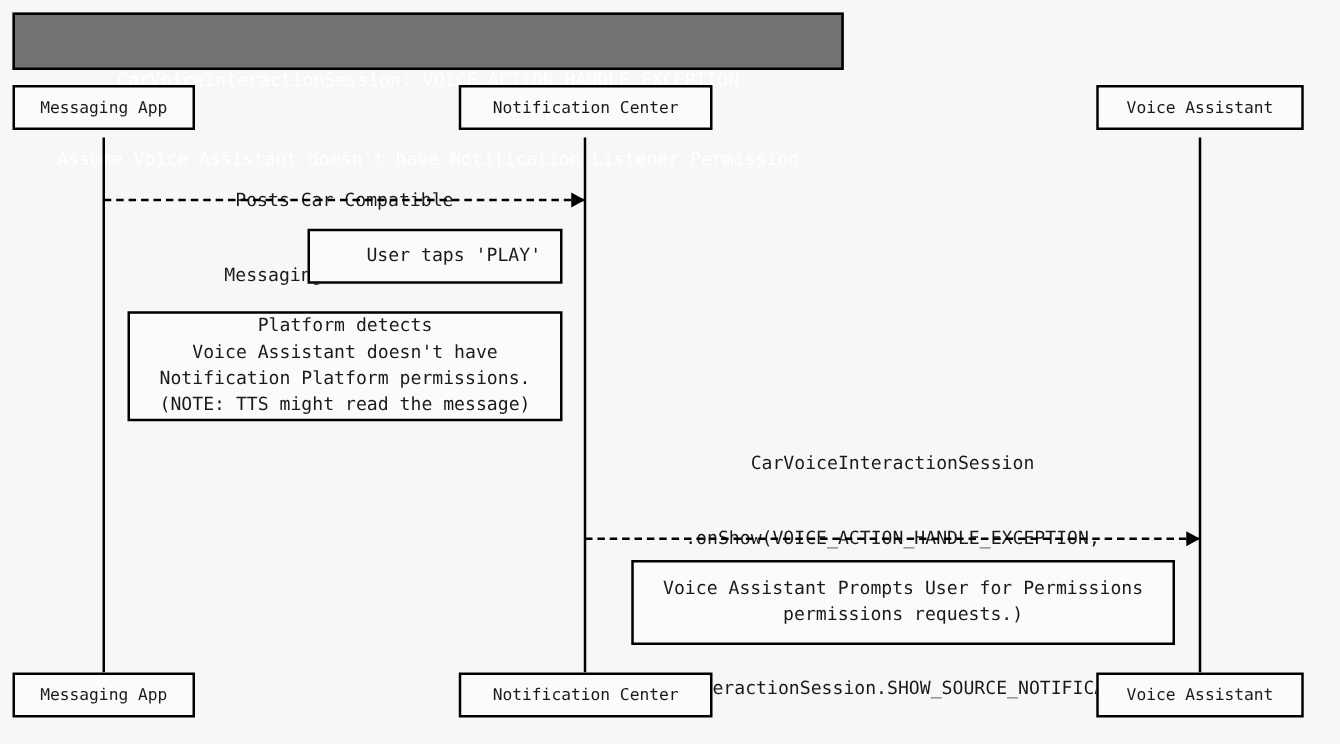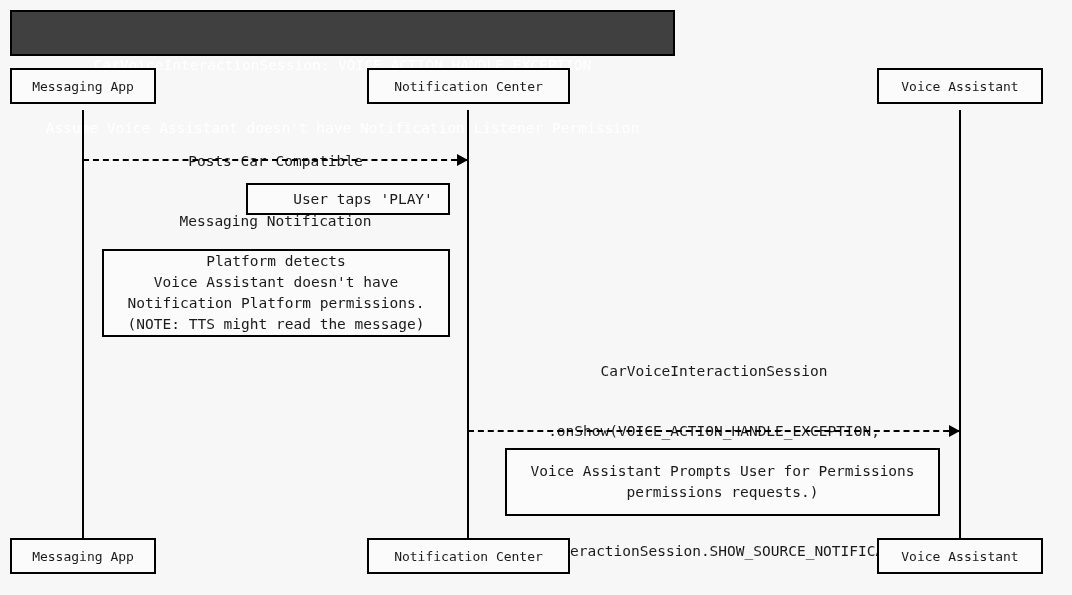--- a/index.html
+++ b/index.html
@@ -20,21 +20,21 @@
     background: #f7f7f7;
   }
 
   
   .title-banner {
     position: absolute;
     left: 10px;
     top: 10px;
     width: 665px;
     height: 46px;
-    background: #404040;
+    background: #737373;
     border: 2px solid #000000;
     box-sizing: border-box;
     color: #ffffff;
     font-size: 14.5px;
     line-height: 21px;
     text-align: center;
     padding-top: 1px;
     white-space: pre;
   }
   .title-line { display: block; }
@@ -143,21 +143,21 @@
   <div class="msg-label" style="left:83px; top:111px; width:385px;">
     <span>Posts Car Compatible</span>
     <span>Messaging Notification</span>
   </div>
 
   <div class="arrow" style="left:83px; top:159px; width:384px;">
     <div class="shaft"></div>
     <div class="head"></div>
   </div>
 
-  <div class="note" style="left:246px; top:183px; width:204px; height:32px;padding-left:30px;">
+  <div class="note" style="left:246px; top:183px; width:204px; height:44px;padding-left:30px;">
     <span>User taps 'PLAY'</span>
   </div>
 
   <div class="note" style="left:102px; top:249px; width:348px; height:88px;">
     <span>Platform detects</span>
     <span>Voice Assistant doesn't have</span>
     <span>Notification Platform permissions.</span>
     <span>(NOTE: TTS might read the message)</span>
   </div>
 

